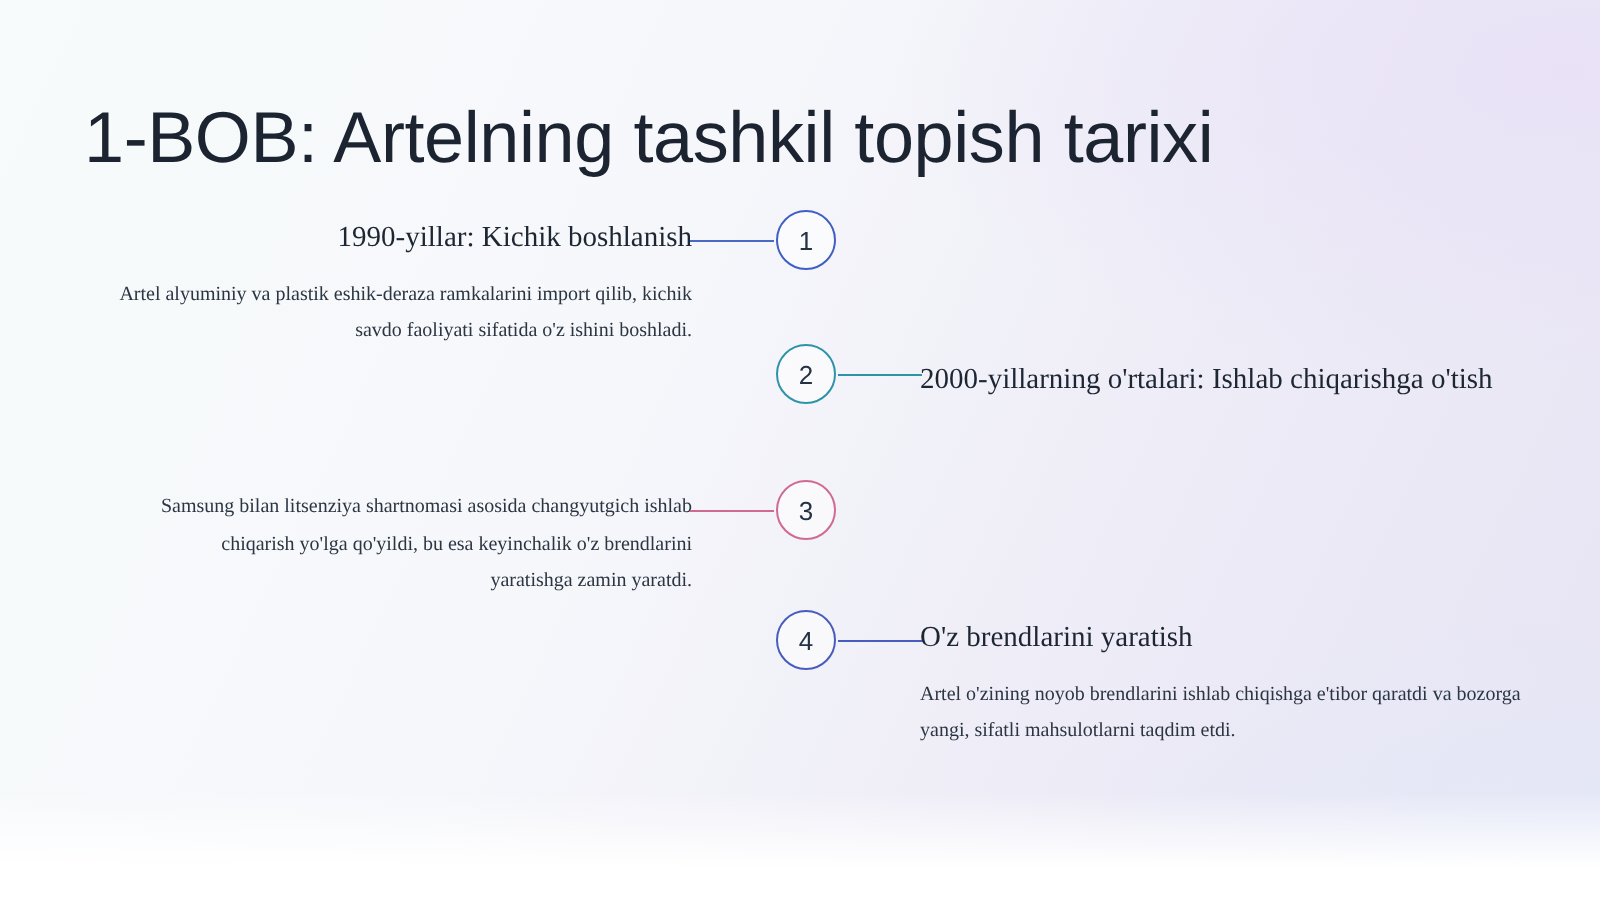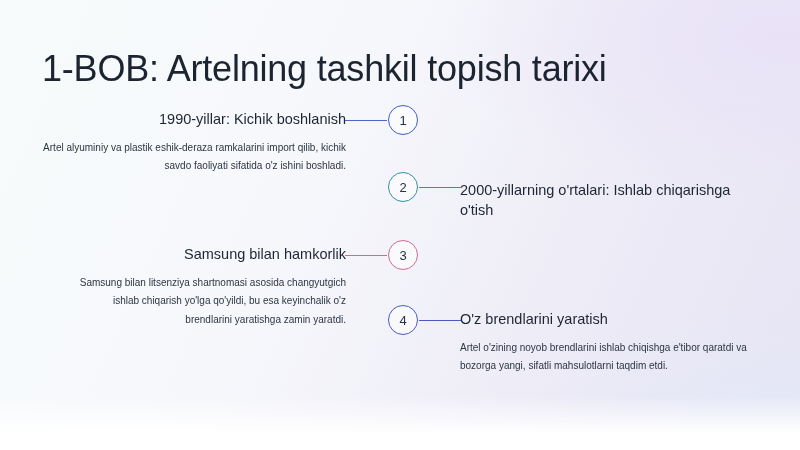--- a/index.html
+++ b/index.html
@@ -69,21 +69,21 @@
     position: absolute;
     height: 1.4px;
     z-index: 2;
   }
   .line.l1 { left: 345px; top: 120px; width: 42px; background: #4c68c6; }
   .line.l2 { left: 419px; top: 187px; width: 42px; background: #2f93a8; }
   .line.l3 { left: 345px; top: 255px; width: 42px; background: #d06a92; }
   .line.l4 { left: 419px; top: 320px; width: 42px; background: #4a5bbf; }
 
   
-  .block { position: absolute; }
+  .block { position: absolute; font-family: Liberation Serif, serif; }
   .block .heading {
     font-size: 14.5px;
     color: #1d2633;
     line-height: 1.35;
     margin: 0 0 9px 0;
     font-weight: 400;
   }
   .block .body {
     font-size: 10px;
     color: #2c3643;
@@ -119,21 +119,20 @@
   <div class="block blk1 right-align">
     <p class="heading">1990-yillar: Kichik boshlanish</p>
     <p class="body">Artel alyuminiy va plastik eshik-deraza ramkalarini import qilib, kichik savdo faoliyati sifatida o'z ishini boshladi.</p>
   </div>
 
   <div class="block blk2">
     <p class="heading">2000-yillarning o'rtalari: Ishlab chiqarishga o'tish</p>
   </div>
 
   <div class="block blk3 right-align">
-    <p class="heading">Samsung bilan hamkorlik</p>
     <p class="body">Samsung bilan litsenziya shartnomasi asosida changyutgich ishlab chiqarish yo'lga qo'yildi, bu esa keyinchalik o'z brendlarini yaratishga zamin yaratdi.</p>
   </div>
 
   <div class="block blk4">
     <p class="heading">O'z brendlarini yaratish</p>
     <p class="body">Artel o'zining noyob brendlarini ishlab chiqishga e'tibor qaratdi va bozorga yangi, sifatli mahsulotlarni taqdim etdi.</p>
   </div>
 
 </div>
 

